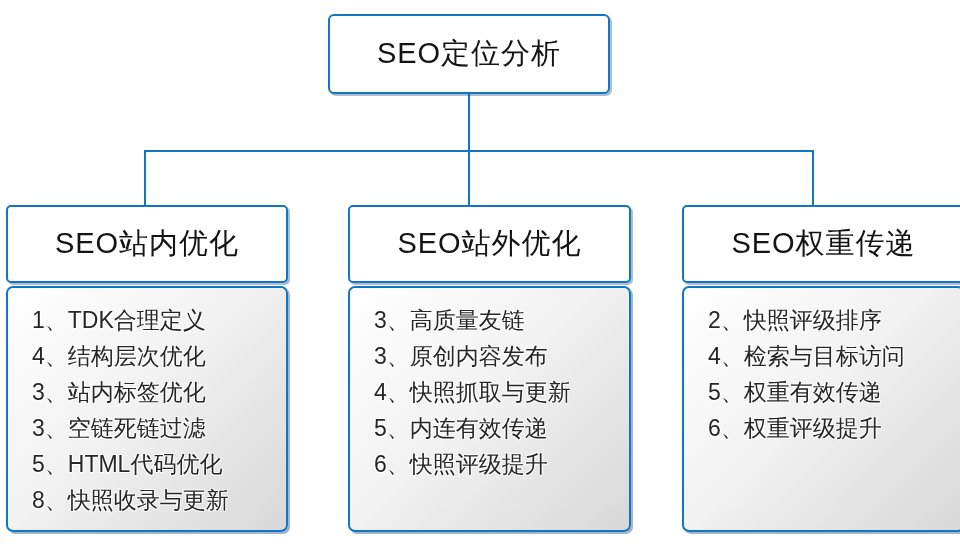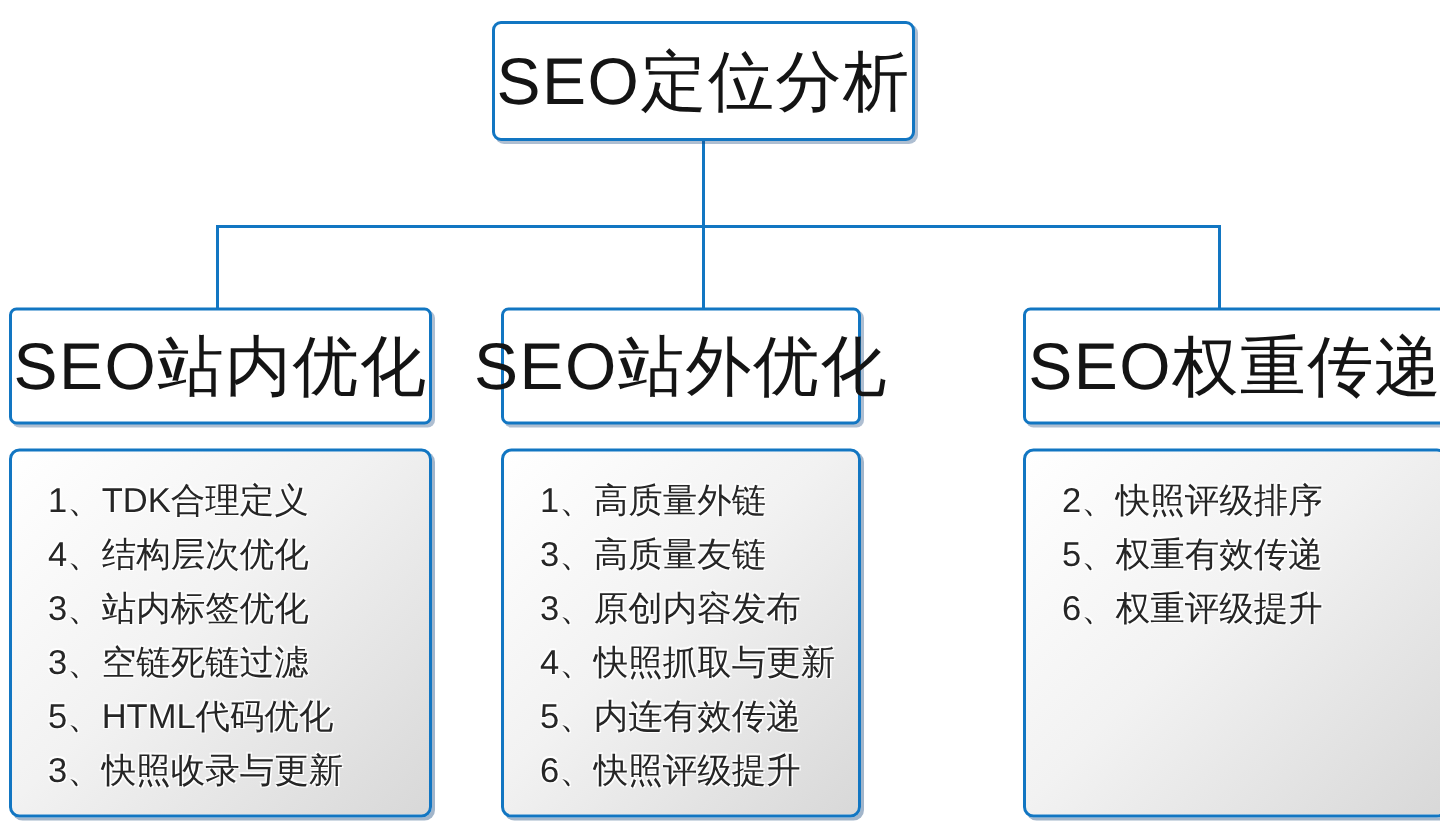--- a/index.html
+++ b/index.html
@@ -30,47 +30,47 @@
     background: #ffffff;
     border: 2px solid #1276c2;
     border-radius: 6px;
     box-sizing: border-box;
     display: flex;
     align-items: center;
     justify-content: center;
     box-shadow: 2px 2px 0 rgba(22, 70, 122, 0.35);
   }
   .node-title {
-    font-size: 44px;
+    font-size: 29px;
     color: #141414;
     letter-spacing: 1px;
     white-space: nowrap;
   }
   
   .branch {
     position: absolute;
     top: 205px;
   }
   .branch.b0 { left: 6px;   width: 282px; }
-  .branch.b1 { left: 334px; width: 240px; }
+  .branch.b1 { left: 348px; width: 283px; }
   .branch.b2 { left: 682px; width: 283px; }
   .branch-title {
     width: 100%;
     height: 78px;
     background: #ffffff;
     border: 2px solid #1276c2;
     border-radius: 5px;
     box-sizing: border-box;
     display: flex;
     align-items: center;
     justify-content: center;
     box-shadow: 2px 2px 0 rgba(22, 70, 122, 0.35);
   }
   .branch-list {
-    margin-top: 16px;
+    margin-top: 3px;
     width: 100%;
     height: 246px;
     background: linear-gradient(135deg, #ffffff 0%, #f2f2f2 45%, #d8d8d8 100%);
     border: 2px solid #1276c2;
     border-radius: 7px;
     box-sizing: border-box;
     padding: 14px 8px 0 24px;
     box-shadow: 2px 2px 0 rgba(22, 70, 122, 0.40);
   }
   .list-item {
@@ -103,42 +103,42 @@
   <div class="branch b0">
     <div class="branch-title">
       <span class="node-title">SEO站内优化</span>
     </div>
     <div class="branch-list">
       <div class="list-item">1、TDK合理定义</div>
       <div class="list-item">4、结构层次优化</div>
       <div class="list-item">3、站内标签优化</div>
       <div class="list-item">3、空链死链过滤</div>
       <div class="list-item">5、HTML代码优化</div>
-      <div class="list-item">3、快照收录与更新</div>
+      <div class="list-item">8、快照收录与更新</div>
     </div>
   </div>
 
   <div class="branch b1">
     <div class="branch-title">
       <span class="node-title">SEO站外优化</span>
     </div>
     <div class="branch-list">
-      <div class="list-item">1、高质量外链</div>
       <div class="list-item">3、高质量友链</div>
       <div class="list-item">3、原创内容发布</div>
       <div class="list-item">4、快照抓取与更新</div>
       <div class="list-item">5、内连有效传递</div>
       <div class="list-item">6、快照评级提升</div>
     </div>
   </div>
 
   <div class="branch b2">
     <div class="branch-title">
       <span class="node-title">SEO权重传递</span>
     </div>
     <div class="branch-list">
       <div class="list-item">2、快照评级排序</div>
+      <div class="list-item">4、检索与目标访问</div>
       <div class="list-item">5、权重有效传递</div>
       <div class="list-item">6、权重评级提升</div>
     </div>
   </div>
 
 </div>
 
 </body></html>

